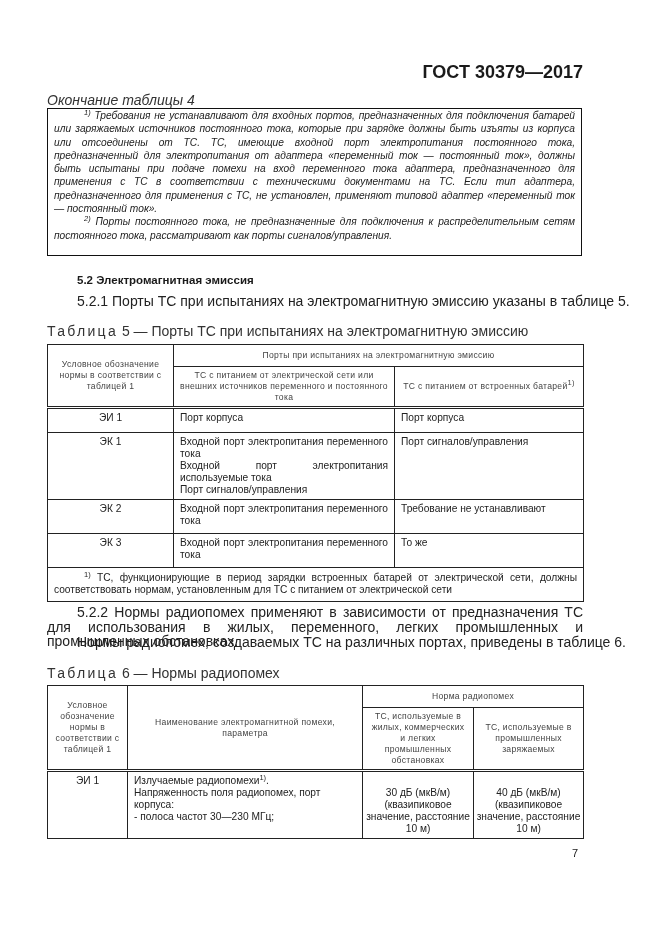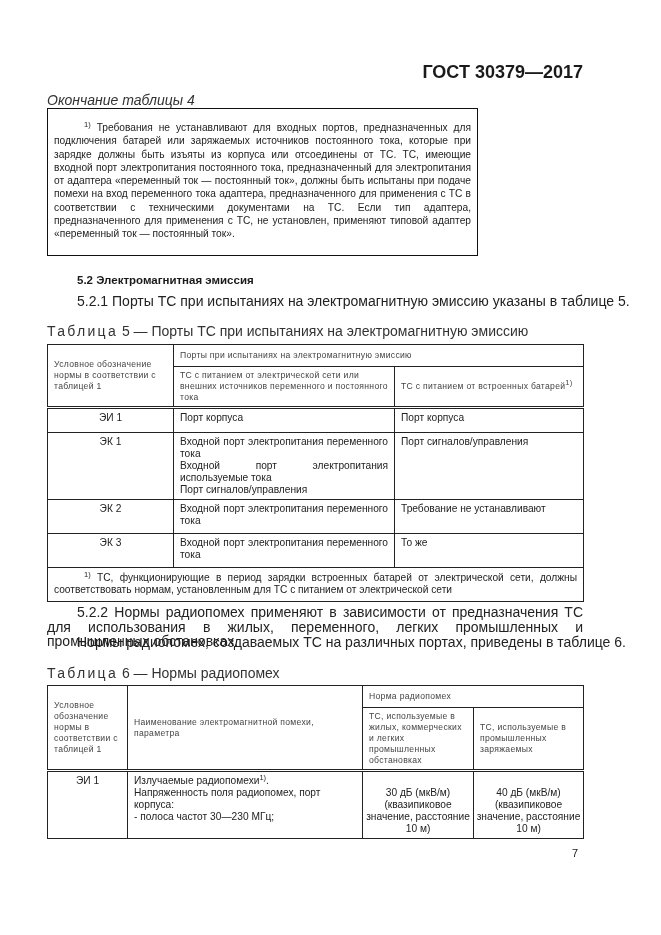--- a/index.html
+++ b/index.html
@@ -1,44 +1,45 @@
 <!DOCTYPE html>
 <html><head>
 <meta charset="utf-8">
 <style>
   html, body { margin:0; padding:0; background:#ffffff; }
   body { width:661px; height:935px; position:relative; overflow:hidden;
          font-family:"Liberation Sans", sans-serif; color:#1a1a1a; }
   .abs { position:absolute; }
   .hdr { top:62px; right:78px; font-weight:bold; font-size:18px; }
   .cont { top:92px; left:47px; font-style:italic; font-size:14px; color:#333; }
-  .fnbox { left:47px; top:108px; width:431px; height:148px; border:1.3px solid #111; box-sizing:border-box;
-           padding:12px 6px 0 6px; font-size:10.2px; line-height:13.3px; text-align:justify; color:#222; }
+  .fnbox { left:47px; top:108px; width:535px; height:148px; border:1.3px solid #111; box-sizing:border-box;
+           padding:0 6px 0 6px; font-size:10.2px; line-height:13.3px; text-align:justify; color:#222;font-style:italic; }
   .fnbox p { margin:0; }
   .ind { text-indent:30px; }
   sup { font-size:7.5px; vertical-align:4px; line-height:0; }
   .sec { top:274px; left:77px; font-weight:bold; font-size:11.5px; }
   .par { font-size:14px; line-height:14.5px; color:#222; }
   .cap { font-size:14px; color:#333; }
   .cap .sp { letter-spacing:2.3px; }
   table { border-collapse:collapse; position:absolute; table-layout:fixed; }
   td { border:1px solid #222; vertical-align:top; padding:3px 6px; font-size:10.2px; line-height:12px; color:#222; }
-  .th td { font-size:8.6px; line-height:11px; vertical-align:middle; color:#444; letter-spacing:0.3px; }
+  .th td { font-size:8.6px; line-height:11px; text-align:center; vertical-align:middle; color:#444; letter-spacing:0.3px; }
   .dbl { border-top:3px double #222; }
   .c { text-align:center; }
   .j { text-align:justify; }
 </style>
 </head>
 <body>
 
 <div class="abs hdr">ГОСТ 30379—2017</div>
 <div class="abs cont">Окончание таблицы 4</div>
 
 <div class="abs fnbox">
   <p class="ind j"><sup>1)</sup> <span>Требования не устанавливают для входных портов, предназначенных для подключения батарей или заряжаемых источников постоянного тока, которые при зарядке должны быть изъяты из корпуса или отсоединены от ТС. ТС, имеющие входной порт электропитания постоянного тока, предназначенный для электропитания от адаптера «переменный ток — постоянный ток», должны быть испытаны при подаче помехи на вход переменного тока адаптера, предназначенного для применения с ТС в соответствии с техническими документами на ТС. Если тип адаптера, предназначенного для применения с ТС, не установлен, применяют типовой адаптер «переменный ток — постоянный ток».</span></p>
+  <p class="ind j"><sup>2)</sup> <span>Порты постоянного тока, не предназначенные для подключения к распределительным сетям постоянного тока, рассматривают как порты сигналов/управления.</span></p>
 </div>
 
 <div class="abs sec">5.2 Электромагнитная эмиссия</div>
 <div class="abs par" style="top:294px;left:77px;">5.2.1 Порты ТС при испытаниях на электромагнитную эмиссию указаны в таблице 5.</div>
 
 <div class="abs cap" style="top:323px;left:47px;"><span class="sp">Таблица</span> <span>5 — Порты ТС при испытаниях на электромагнитную эмиссию</span></div>
 
 <table style="left:47px;top:344px;width:536px;">
   <colgroup>
       <col style="width:126px">

